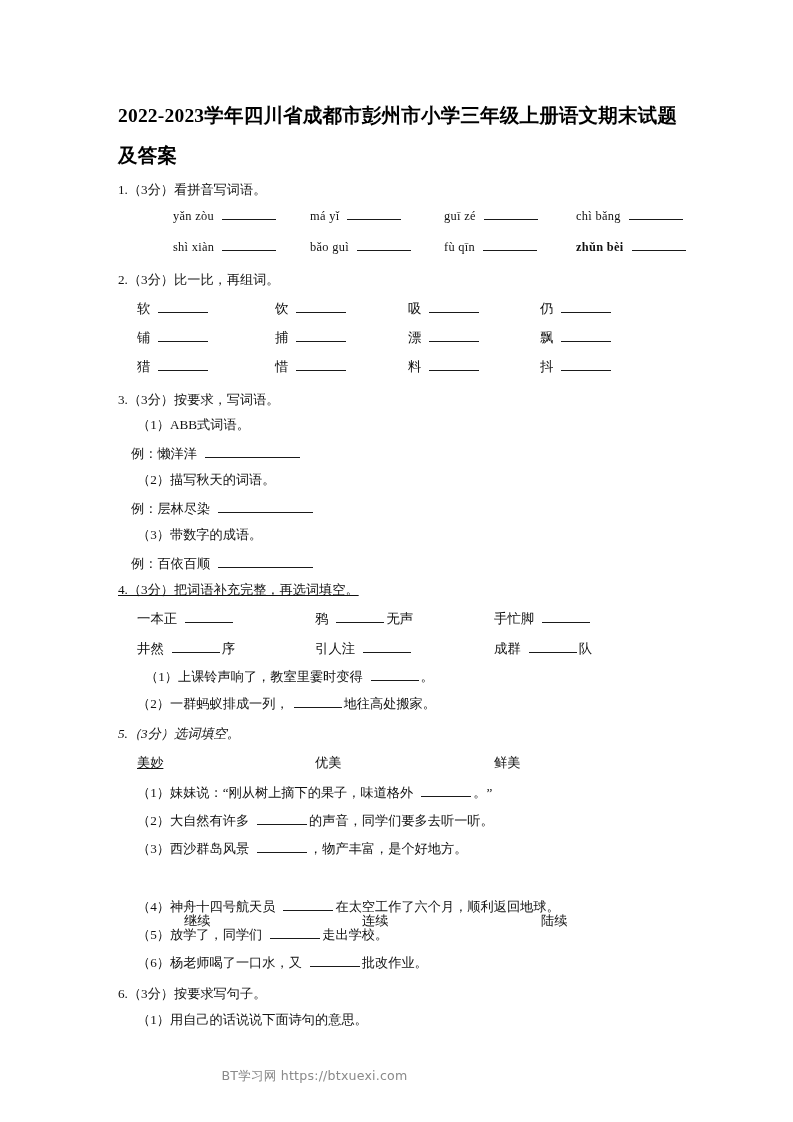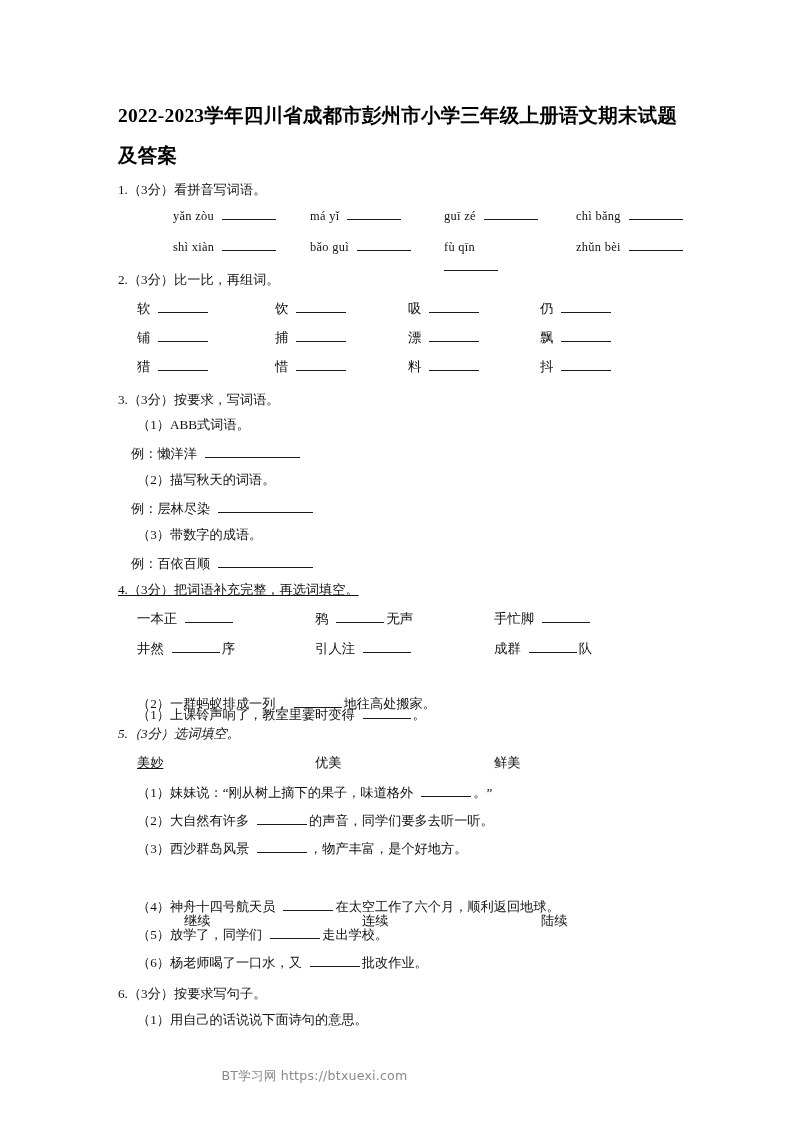--- a/index.html
+++ b/index.html
@@ -156,26 +156,26 @@
       <div class="cell" style="left:135px;">
         <span class="py">shì xiàn</span>
         <span class="gap6"></span>
           <span class="blank w54"></span>
       </div>
       <div class="cell" style="left:272px;">
         <span class="py">bǎo guì</span>
         <span class="gap6"></span>
           <span class="blank w54"></span>
       </div>
-      <div class="cell" style="left:406px;flex-direction:column;">
+      <div class="cell" style="left:406px;">
         <span class="py">fù qīn</span>
         <span class="gap6"></span>
           <span class="blank w54"></span>
       </div>
-      <div class="cell" style="left:538px;">
+      <div class="cell" style="left:538px;font-weight:bold;">
         <span class="py">zhǔn bèi</span>
         <span class="gap6"></span>
           <span class="blank w54"></span>
       </div>
     </div>
   </div>
 
   <div class="q-block">
     <div class="q-head" style="top:270px;">2.（3分）比一比，再组词。</div>
 
@@ -312,21 +312,21 @@
         <span class="hanzi"></span>
       </div>
       <div class="cell" style="left:494px;">
         <span class="hanzi">成群</span>
         <span class="gap6"></span>
           <span class="blank w48"></span>
         <span class="hanzi">队</span>
       </div>
     </div>
 
-    <div class="cell sub-item" style="top:704px;">
+    <div class="cell sub-item" style="top:666px;margin-left:8px;">
       <span>（1）上课铃声响了，教室里霎时变得</span>
       <span class="gap6"></span>
         <span class="blank w48"></span>
       <span>。</span>
     </div>
 
     <div class="cell sub-item" style="top:693px;">
       <span>（2）一群蚂蚁排成一列，</span>
       <span class="gap3"></span>
         <span class="blank w48"></span>

